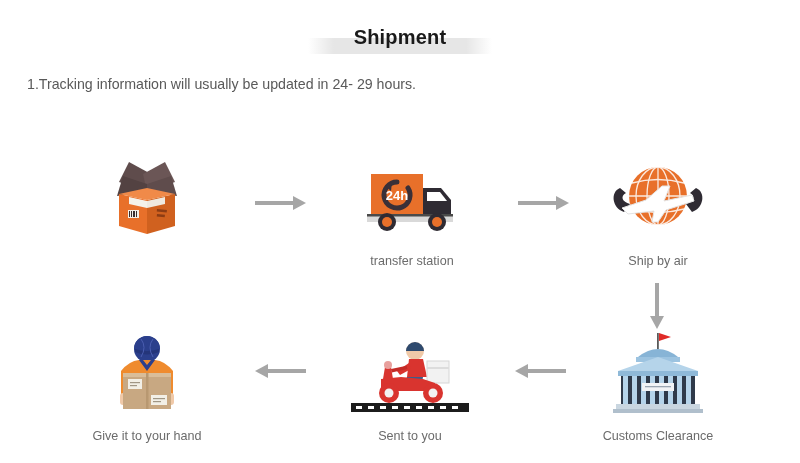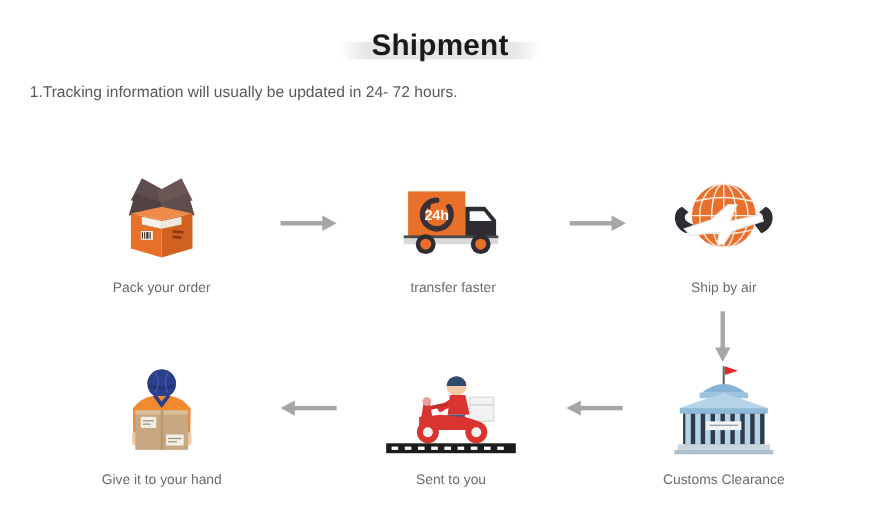--- a/index.html
+++ b/index.html
@@ -11,21 +11,21 @@
   .page{position:relative;width:800px;height:463px;}
 
   
   .title-wrap{position:absolute;left:0;top:26px;width:800px;height:40px;}
   .title-band{
     position:absolute;left:308px;top:12px;width:184px;height:16px;
     background:linear-gradient(to right,rgba(228,228,228,0),#e6e6e6 14%,#e6e6e6 86%,rgba(228,228,228,0));
   }
   .title-text{
     position:absolute;left:0;top:0;width:800px;text-align:center;
-    font-size:27px;font-weight:bold;color:#1a1a1a;letter-spacing:.2px;
+    font-size:20px;font-weight:bold;color:#1a1a1a;letter-spacing:.2px;
   }
 
   
   .body-text{
     position:absolute;left:27px;top:74px;width:744px;
     font-size:14.2px;line-height:21px;color:#595959;
   }
   .body-text div{white-space:normal;}
 
   
@@ -63,21 +63,21 @@
 <body>
 
 <div class="page">
 
   <div class="title-wrap">
     <div class="title-band"></div>
     <div class="title-text">Shipment</div>
   </div>
 
   <div class="body-text">
-    <div>1.Tracking information will usually be updated in 24- 72 hours.</div>
+    <div>1.Tracking information will usually be updated in 24- 29 hours.</div>
   </div>
 
   <div class="cell" id="cell-pack">
     <div class="icon-box">
       <svg width="96" height="88" viewBox="0 0 96 88">
 
         <polygon points="48,40 20,30 30,10 52,22" fill="#5f4c4c"></polygon>
         <polygon points="48,40 76,30 66,10 44,22" fill="#6b5656"></polygon>
 
         <polygon points="48,40 18,44 24,24 48,32" fill="#534242"></polygon>
@@ -94,21 +94,20 @@
         <rect x="30" y="59" width="1" height="6" fill="#3a3030"></rect>
         <rect x="32" y="59" width="1" height="6" fill="#3a3030"></rect>
         <rect x="34" y="59" width="2" height="6" fill="#3a3030"></rect>
         <rect x="37" y="59" width="1" height="6" fill="#3a3030"></rect>
 
         <rect x="58" y="57" width="10" height="2.5" fill="#8c3c14" transform="rotate(6 58 57)"></rect>
         <rect x="58" y="62" width="8" height="2.5" fill="#8c3c14" transform="rotate(6 58 62)"></rect>
       </svg>
     </div>
     <div class="caption">
-      <div>Pack your order</div>
     </div>
   </div>
 
   <div class="cell" id="cell-transport">
     <div class="icon-box">
       <svg width="110" height="88" viewBox="0 0 110 88">
 
         <rect x="14" y="22" width="52" height="42" fill="#e8702a"></rect>
 
         <path d="M66 36 L84 36 L94 48 L94 64 L66 64 Z" fill="#2f2b33"></path>
@@ -122,21 +121,21 @@
         <polygon points="28,34 35,30 34,39" fill="#3a3038"></polygon>
         <text x="40" y="48" font-family="'Liberation Sans',sans-serif" font-size="13" font-weight="bold" fill="#ffffff" text-anchor="middle">24h</text>
 
         <circle cx="30" cy="70" r="9" fill="#2f2b33"></circle>
         <circle cx="30" cy="70" r="5" fill="#e8702a"></circle>
         <circle cx="80" cy="70" r="9" fill="#2f2b33"></circle>
         <circle cx="80" cy="70" r="5" fill="#e8702a"></circle>
       </svg>
     </div>
     <div class="caption">
-      <div>transfer faster</div>
+      <div>transfer station</div>
     </div>
   </div>
 
   <div class="cell" id="cell-air">
     <div class="icon-box">
       <svg width="104" height="88" viewBox="0 0 104 88">
 
         <path d="M14 36 C4 40 6 56 18 60 L24 52 C16 50 14 44 20 41 Z" fill="#2f2b33"></path>
         <path d="M90 36 C100 40 98 56 86 60 L80 52 C88 50 90 44 84 41 Z" fill="#2f2b33"></path>
 

